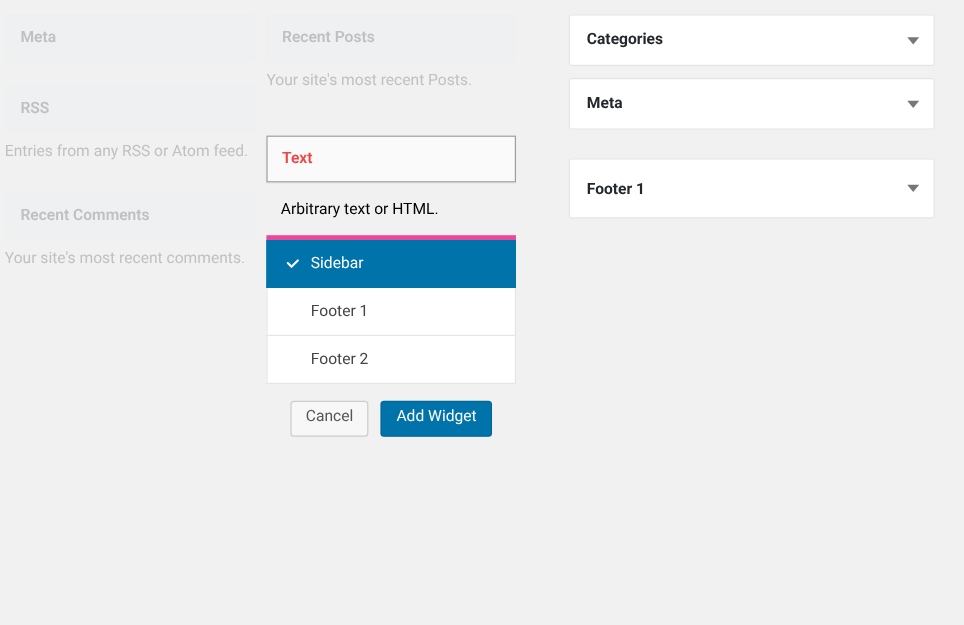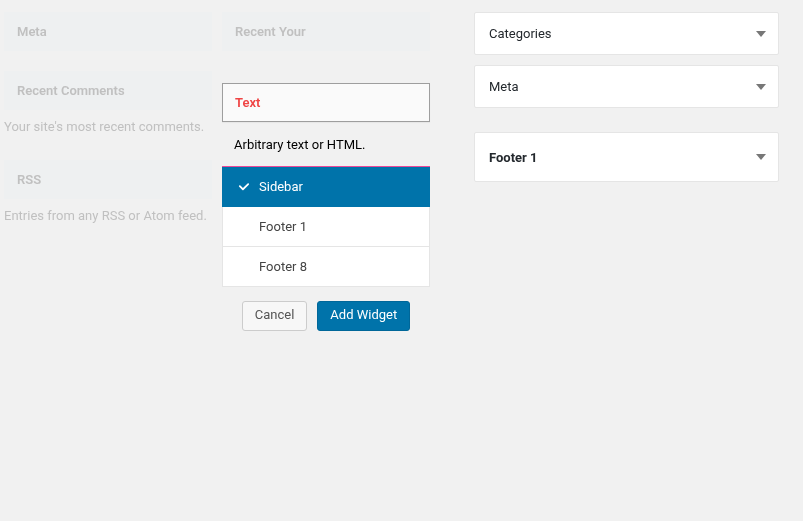--- a/index.html
+++ b/index.html
@@ -21,64 +21,65 @@
   .col-left{flex:0 0 430px;display:flex;gap:10px;padding:0px 0 0 4px;}
   .col-a,.col-b{flex:1;display:flex;flex-direction:column;}
   .widget-card{padding:12px 0 0 0;}
   .widget-title{background:var(--grey-box);border:1px solid var(--grey-box);padding:11px 12px;font-weight:600;color:var(--pale);border-radius:0;margin-bottom:8px;position:relative;}
   .widget-desc{color:var(--pale);padding:0 2px 12px 0;line-height:1.4;}
   
   .widget-open .widget-title{
     background:#fafafa;color:#ef4444;border:1px solid #9e9e9e;box-shadow:0 1px 1px rgba(0,0,0,.04);
   }
   .widget-open .widget-desc{color:#000000;padding:6px 12px 12px 12px;}
-  .area-list{border-top:1px solid #ec4899;}
+  .area-list{border-top:4px solid #ec4899;}
   .area-item{background:var(--white);border:1px solid #e5e5e5;border-top:none;padding:12px 12px 12px 36px;color:#444;position:relative;}
   .area-item.selected{background:var(--blue);color:#fff;border-color:var(--blue);}
   .check-icon{position:absolute;left:14px;top:50%;transform:translateY(-50%);}
   .check-icon svg{width:14px;height:14px;display:block;}
   .btn-row{display:flex;justify-content:center;gap:10px;padding:14px 0;}
   .btn{border:1px solid var(--border);background:#f7f7f7;color:#555;padding:5px 12px 6px;border-radius:3px;cursor:pointer;line-height:1.3;}
   .btn-primary{background:var(--blue);border:1px solid var(--blue-border);color:#fff;}
   
   .col-right{flex:0 0 305px;padding:0 0 0 0;margin-left:24px;}
   .sb-panel{background:var(--white);border:1px solid var(--panel-border);border-radius:2px;margin-bottom:10px;position:relative;padding:13px 14px;color:#23282d;font-weight:600;}
   .sb-panel.light{font-weight:400;font-size:13px;color:#23282d;}
   .sb-panel .caret{position:absolute;right:12px;top:50%;transform:translateY(-50%);}
   .sb-panel.heading{font-size:15px;font-weight:700;padding:15px 14px;}
   .caret svg{width:10px;height:10px;display:block;fill:var(--arrow);}
   .sb-group{margin-bottom:12px;}
-  .sb-group > .sb-panel{margin-bottom:10px;}
+  .sb-group > .sb-panel{margin-bottom:10px;font-weight:bold;}
   .spacer-top{height:12px;}
 </style>
 </head>
 <body>
 
 <div class="wrap">
 
   <div class="col-left">
     <div class="col-a">
       <div class="widget-card">
         <div class="widget-title">Meta</div>
       </div>
       <div class="widget-card">
+        <div class="widget-title">RSS</div>
+        <div class="widget-desc">Entries from any RSS or Atom feed.</div>
+      </div>
+      <div class="widget-card">
         <div class="widget-title">Recent Comments</div>
         <div class="widget-desc">Your site's most recent comments.</div>
-      </div>
-      <div class="widget-card">
-        <div class="widget-title">RSS</div>
-        <div class="widget-desc">Entries from any RSS or Atom feed.</div>
       </div>
       <div class="widget-card">
       </div>
     </div>
 
     <div class="col-b">
       <div class="widget-card">
-        <div class="widget-title">Recent Your</div>
+        <div class="widget-title">Recent Posts</div>
+        <div class="widget-desc">Your site's most recent Posts.</div>
       </div>
       <div class="widget-card">
       </div>
 
       <div class="widget-card widget-open">
         <div class="widget-title">Text</div>
         <div class="widget-desc">Arbitrary text or HTML.</div>
 
         <div class="area-list">
           <div class="area-item selected">
@@ -86,21 +87,21 @@
               <svg viewBox="0 0 16 16">
                   <path fill="#fff" d="M13.485 3.929a1 1 0 0 1 0 1.414l-6.01 6.01a1 1 0 0 1-1.415 0L2.515 7.808a1 1 0 1 1 1.414-1.414l2.839 2.838 5.303-5.303a1 1 0 0 1 1.414 0z"></path>
                 </svg>
             </span>
             <span>Sidebar</span>
           </div>
           <div class="area-item">
             <span>Footer 1</span>
           </div>
           <div class="area-item">
-            <span>Footer 8</span>
+            <span>Footer 2</span>
           </div>
         </div>
 
         <div class="btn-row">
           <button class="btn">Cancel</button>
           <button class="btn btn-primary">Add Widget</button>
         </div>
       </div>
     </div>
   </div>

